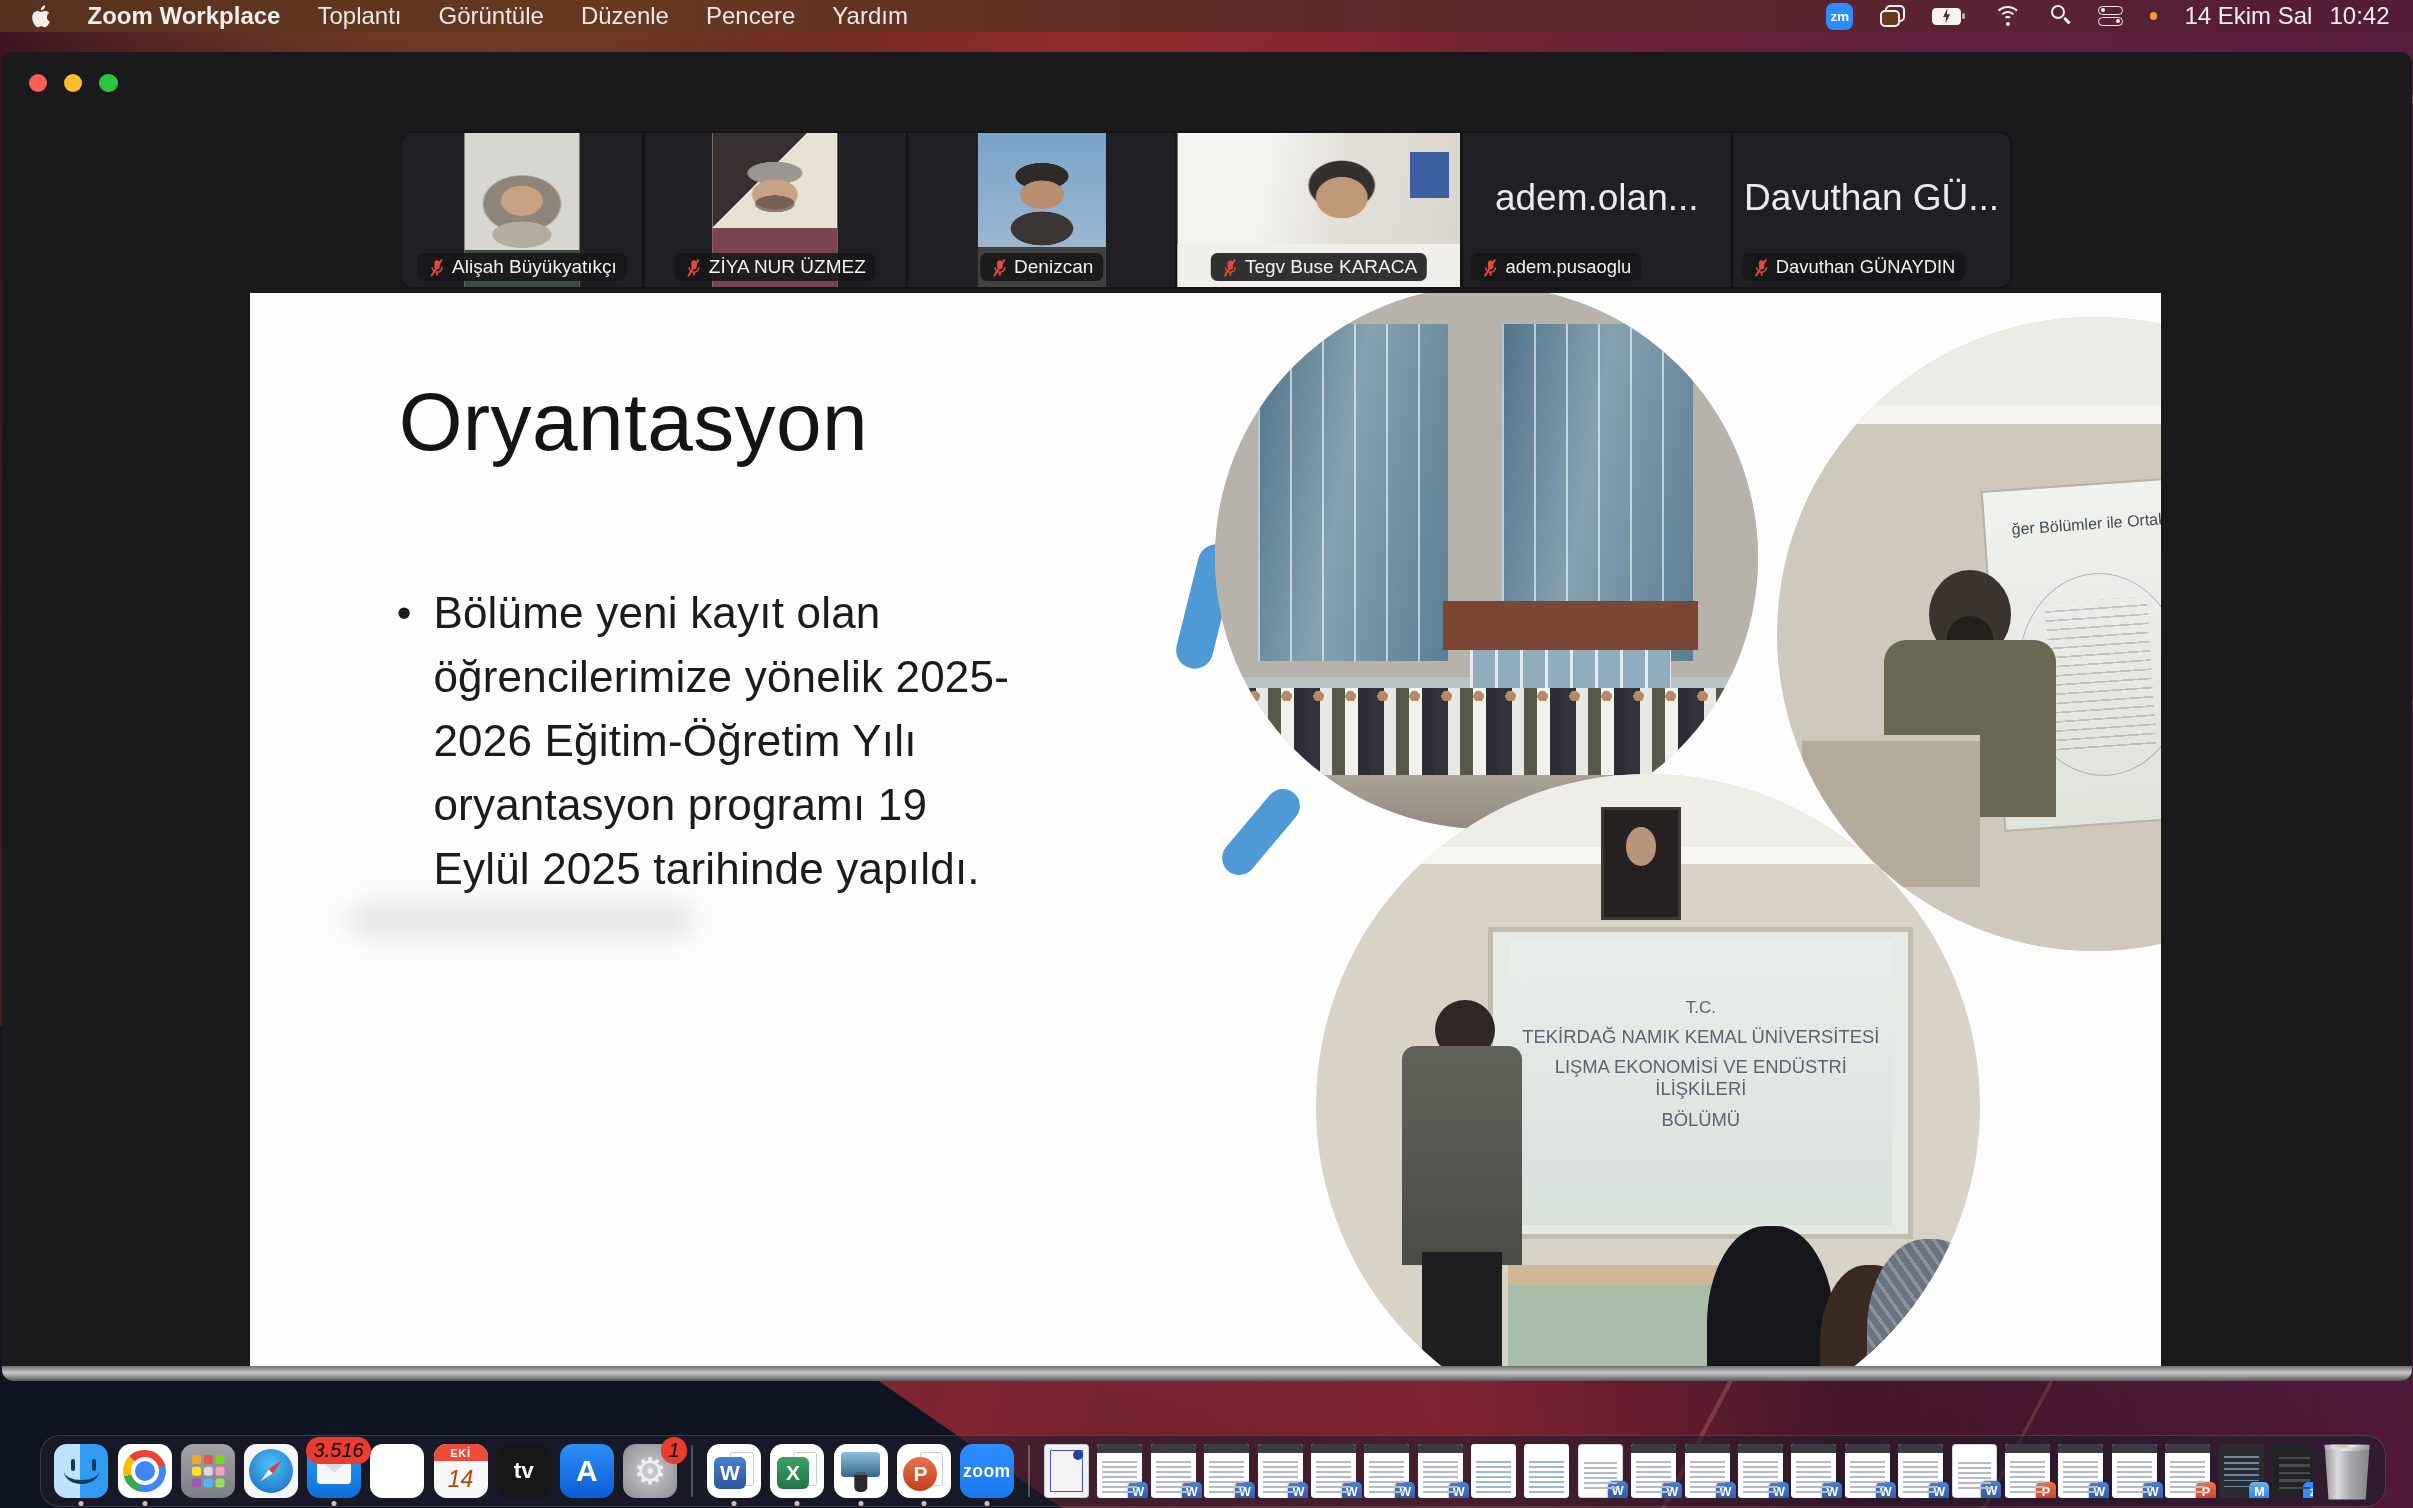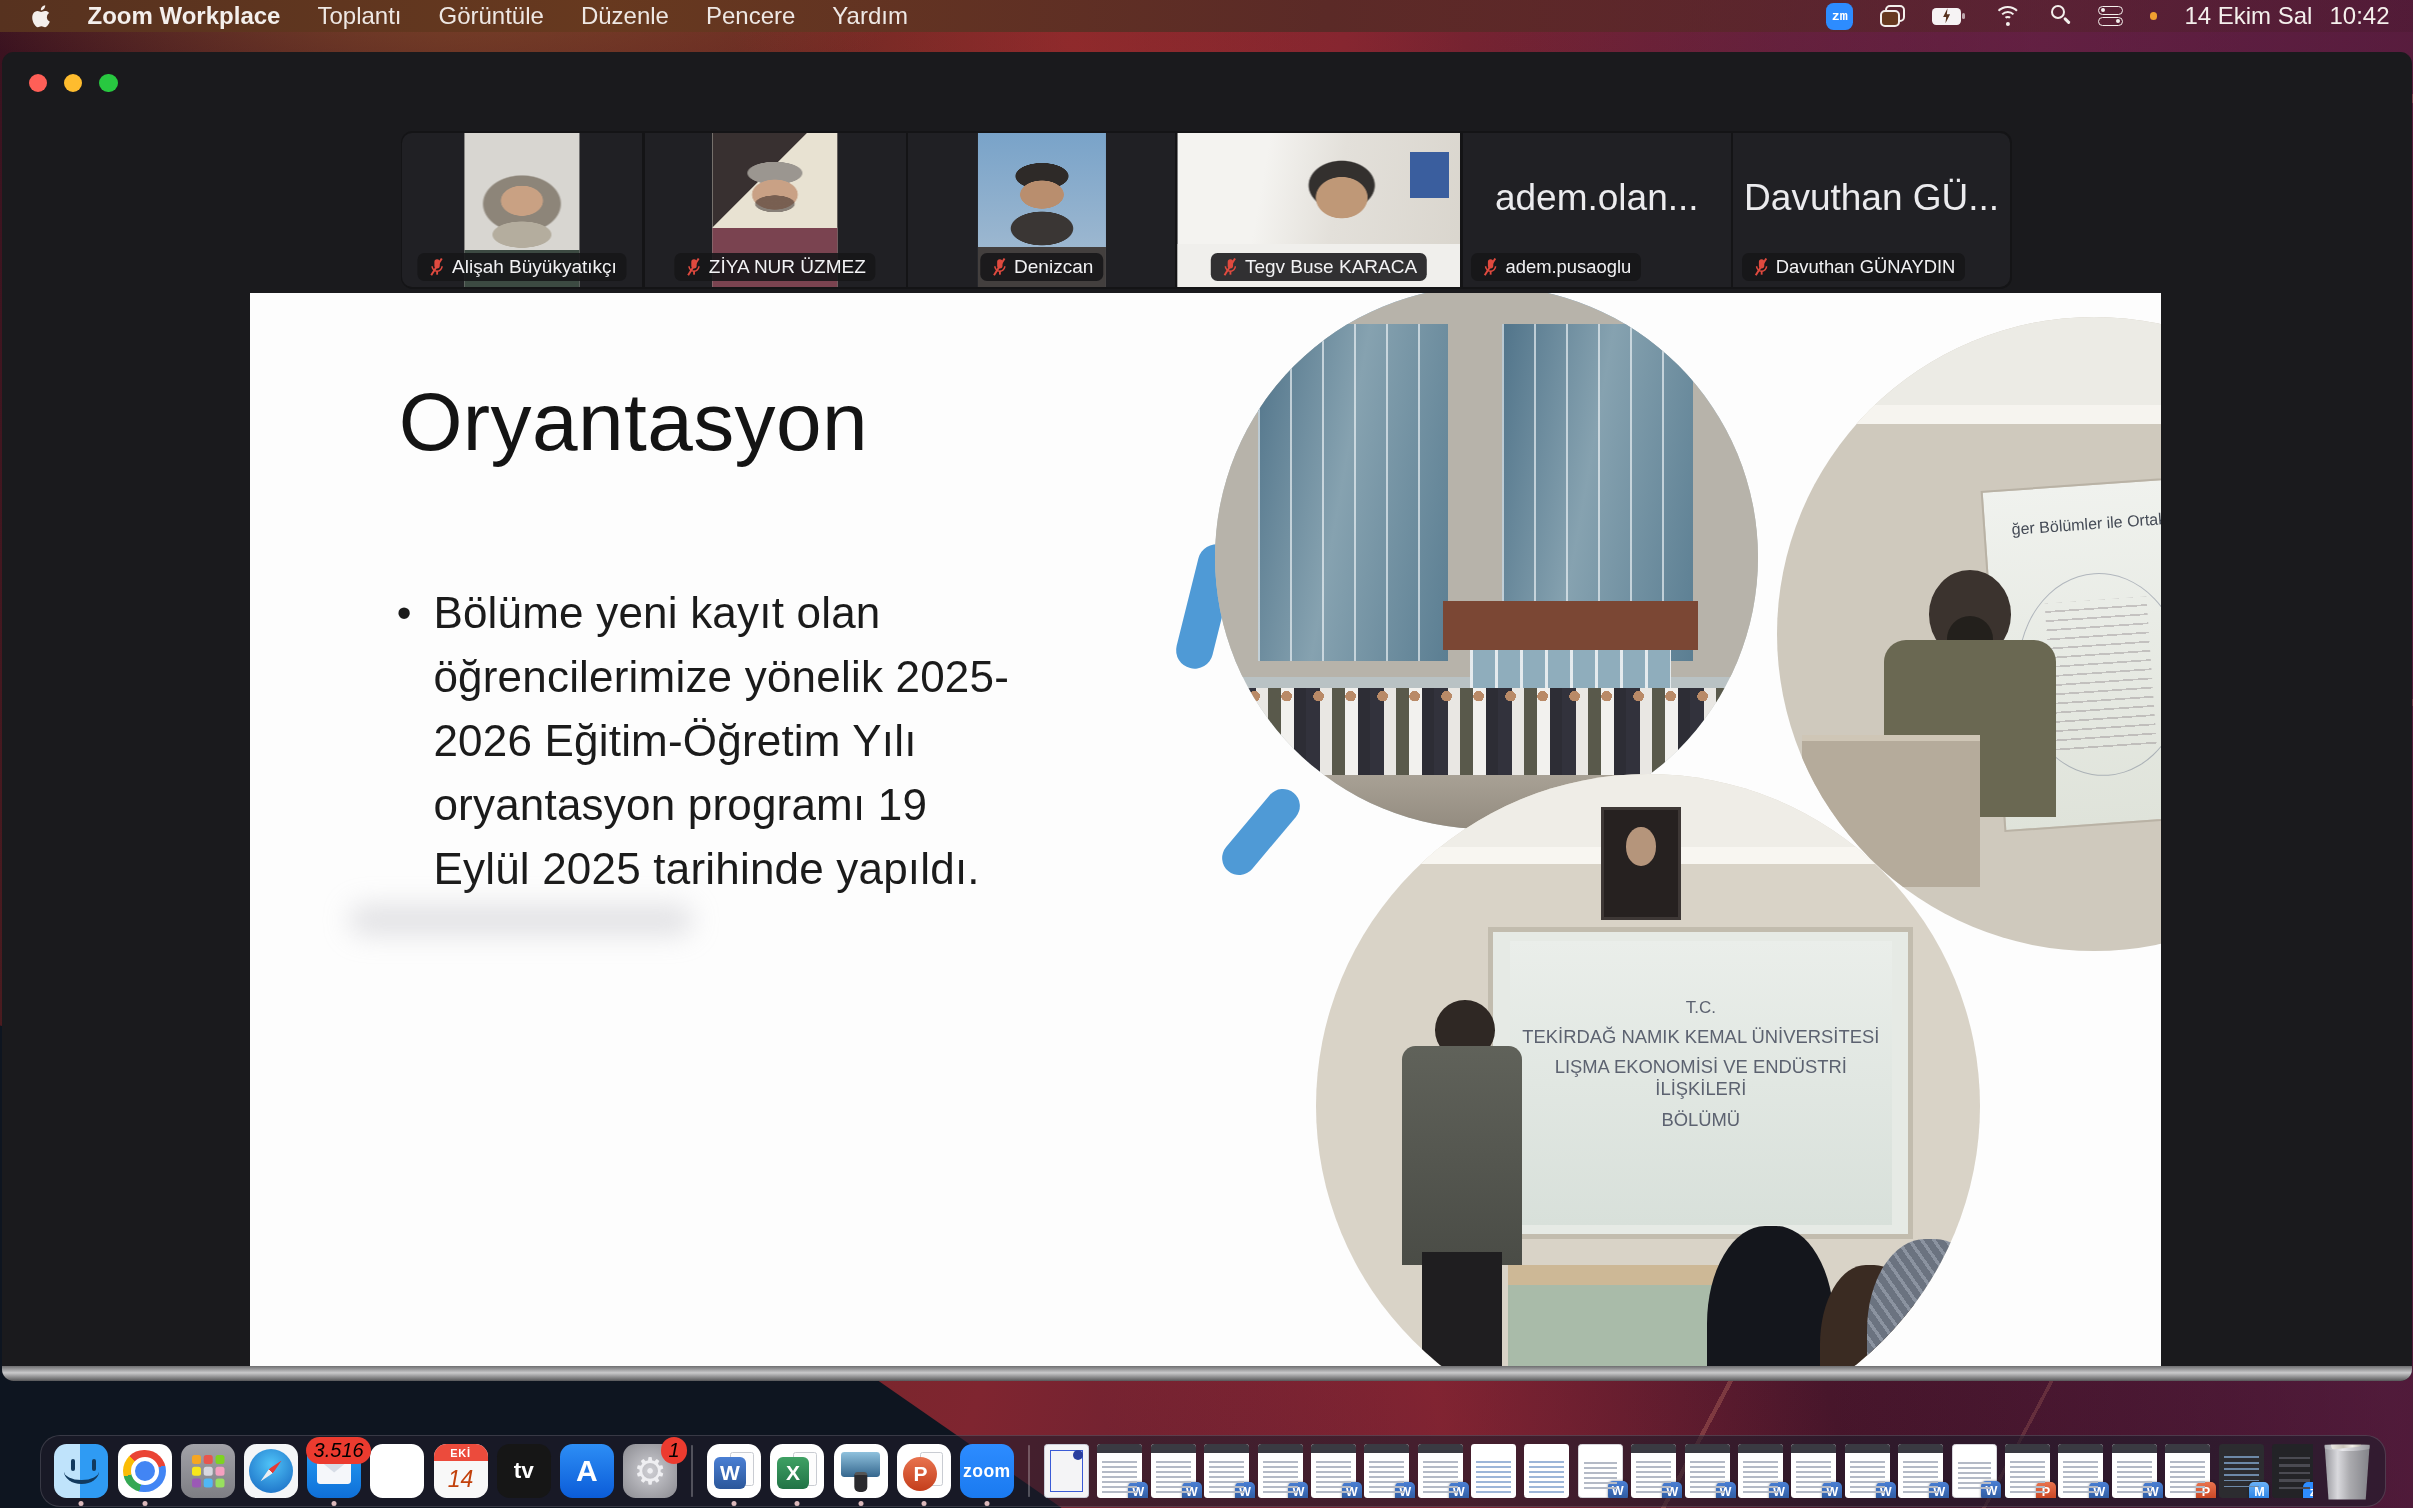--- a/index.html
+++ b/index.html
@@ -23,21 +23,21 @@
   .menubar { position:absolute; left:0; top:0; right:0; height:32px; z-index:40;
     display:flex; align-items:center; color:#f4efec;
     background:linear-gradient(90deg,#57321f,#67391f 25%,#5b2a27 55%,#41172745 100%);
     font-size:24px; }
   .mb-left { display:flex; align-items:center; gap:37px; padding-left:28.5px; }
   .mb-appname { font-weight:700; }
   .mb-item { opacity:.96; }
   .apple { width:22px; height:25px; display:inline-block; }
   .mb-right { margin-left:auto; display:flex; align-items:center; gap:27px; padding-right:23.5px; }
   .zm-badge { width:27px; height:27px; border-radius:7.5px; background:#2d8cff; color:#fff;
-    font-size:13.4px; font-weight:700; display:flex; align-items:center; justify-content:center;font-family:Liberation Mono, monospace; }
+    font-size:13.4px; font-weight:700; display:flex; align-items:center; justify-content:center; }
   .ico-mirror { position:relative; width:25px; height:22px; }
   .ico-mirror i { position:absolute; border:2.1px solid #f4efec; border-radius:5px; }
   .ico-mirror i:nth-child(1){ left:5px; top:0; width:20px; height:17px; }
   .ico-mirror i:nth-child(2){ left:0; top:5px; width:20px; height:17px; background:#67391f; }
   .battery { position:relative; width:34px; height:17px; }
   .battery .bod { position:absolute; left:0; top:0; width:28.5px; height:17px; border-radius:4.2px; background:rgba(255,255,255,.95); }
   .battery .nub { position:absolute; right:1.7px; top:5px; width:2.5px; height:6.7px; border-radius:1.7px; background:rgba(255,255,255,.6); }
   .battery .bolt { position:absolute; left:8.4px; top:0.8px; width:11.7px; height:15px; background:#57321f;
     clip-path:polygon(58% 0, 20% 58%, 46% 58%, 40% 100%, 80% 40%, 52% 40%); }
   .wifi { position:relative; width:28.5px; height:20px; }
@@ -69,21 +69,21 @@
 
   
   .filmstrip { position:absolute; left:399px; top:79px; width:1611px; height:158px;
     background:#141416; border-radius:11.7px; display:flex; gap:2.5px; padding:1.7px; overflow:hidden; }
   .tile { position:relative; background:#202024; overflow:hidden; height:100%; }
   .tile:first-child{ border-radius:10px 0 0 10px; } .tile:last-child{ border-radius:0 10px 10px 0; }
   .t1{ width:240px; } .t2{ width:261px; } .t3{ width:267px; } .t4{ width:283px; } .t5{ width:268px; } .t6{ width:277px; }
   .vid { position:absolute; top:0; bottom:0; left:50%; transform:translateX(-50%); width:48%; }
   .t4 .vid { width:100%; }
   .pill { position:absolute; bottom:5.9px; left:50%; transform:translateX(-50%); max-width:94%;
-    display:flex; align-items:center; gap:5.9px; background:rgba(22,22,24,.88); border-radius:6.7px;
+    display:flex; align-items:flex-end; gap:5.9px; background:rgba(22,22,24,.88); border-radius:6.7px;
     padding:3.4px 10px; color:#f2f2f4; font-size:19px; white-space:nowrap; }
   .t5 .pill,.t6 .pill { left:8.4px; transform:none; font-size:18.4px; }
   .micico { width:18.4px; height:20px; flex:0 0 auto; }
   .bigname { position:absolute; left:0; right:0; top:42%; transform:translateY(-50%);
     text-align:center; color:#ebebee; font-size:37px; }
 
   
   .art-alisah { background:
       radial-gradient(42% 14% at 50% 66%, #b4ad9e 60%, rgba(0,0,0,0) 62%),
       radial-gradient(30% 16% at 50% 44%, #c9a183 60%, rgba(0,0,0,0) 62%),

